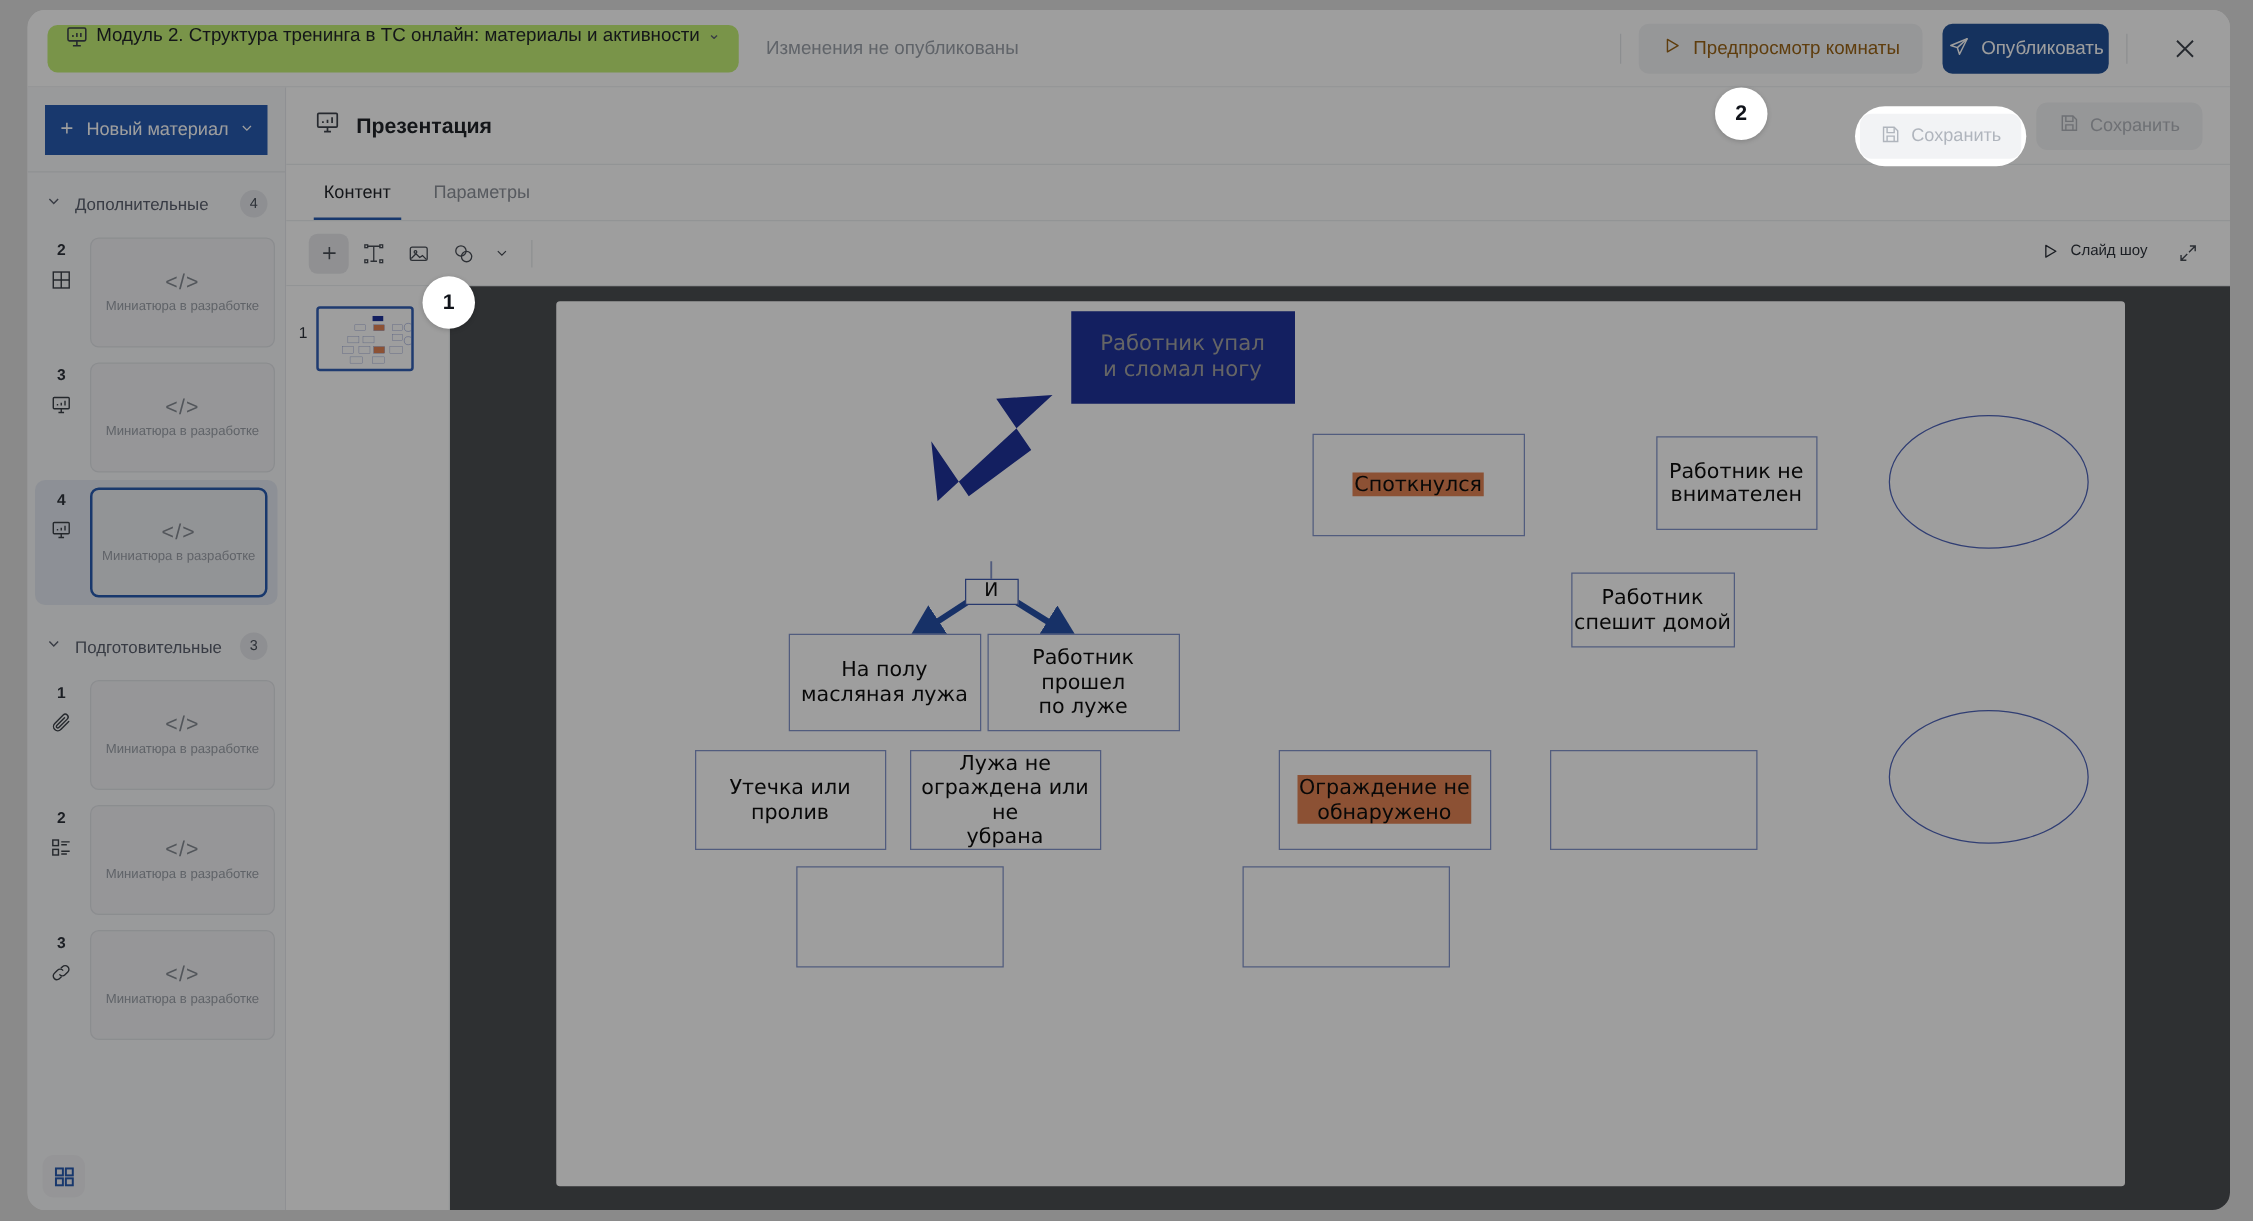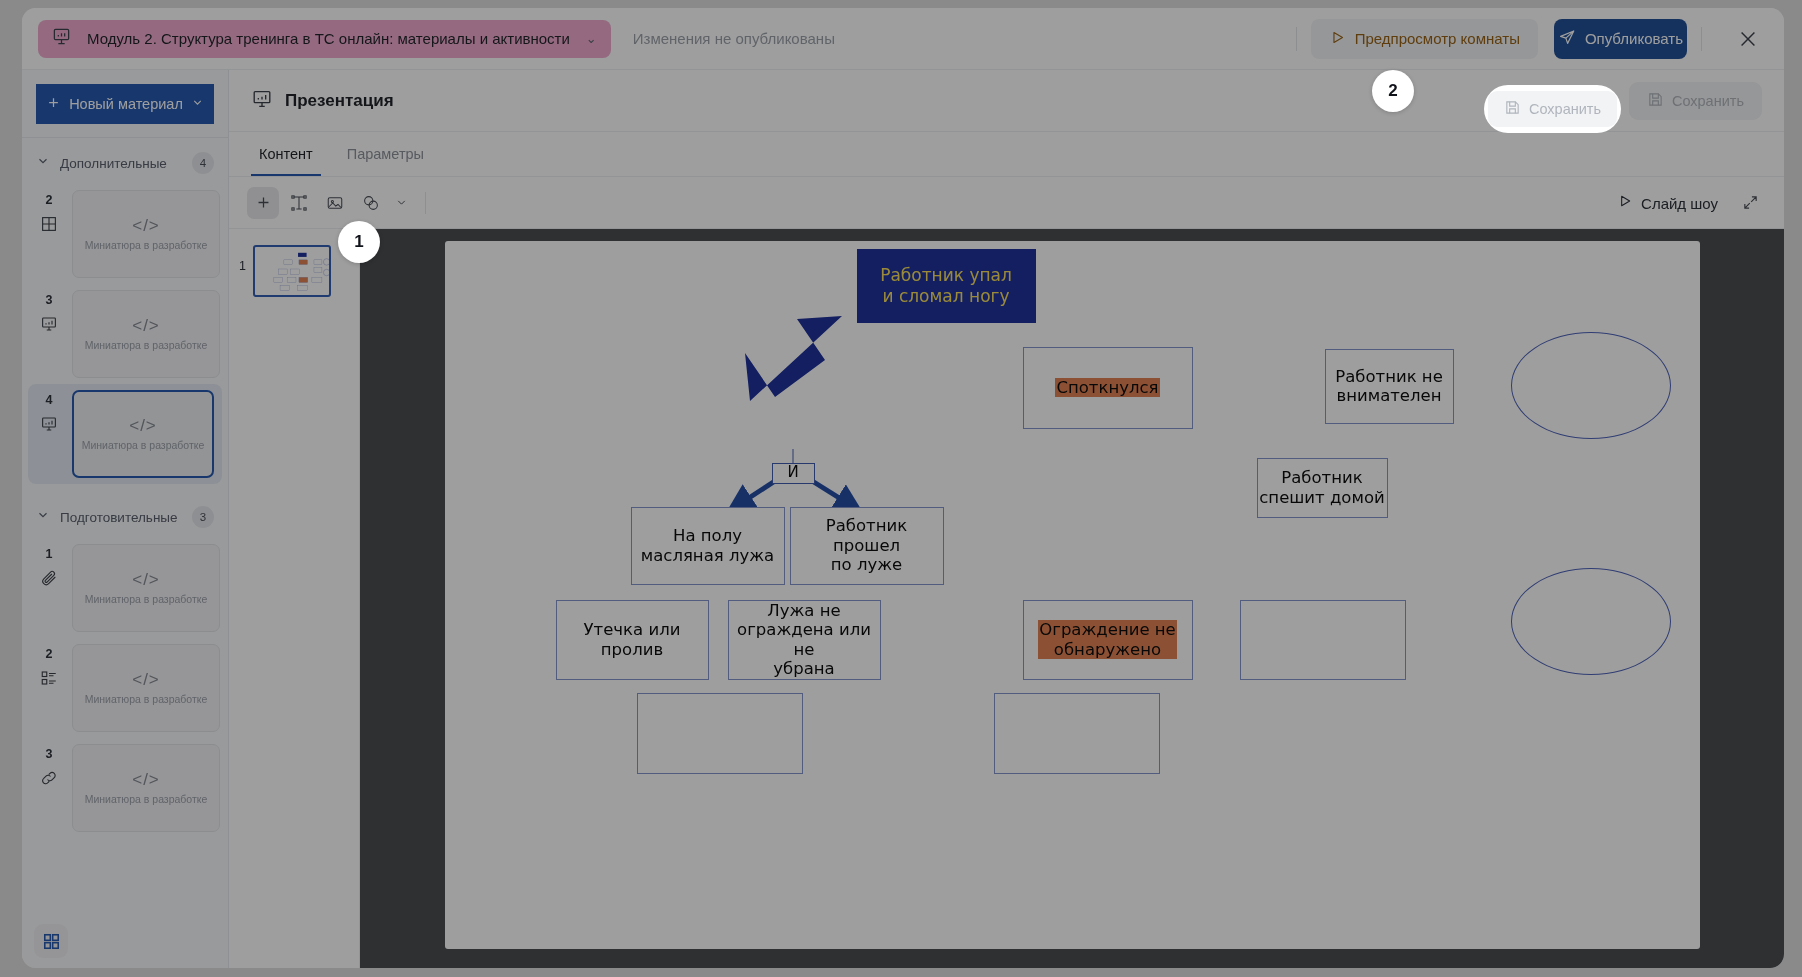--- a/index.html
+++ b/index.html
@@ -23,22 +23,22 @@
 
   
   .topbar {
     position: absolute; left: 0; top: 0; right: 0; height: 62px;
     background: #ffffff;
     display: flex; align-items: center;
     padding: 0 16px;
     border-bottom: 1px solid #eceef1;
   }
   .doc-chip {
-    display: flex; align-items: center; gap: 16px;
-    background: #f9a8d4;
+    display: flex; gap: 6px;
+    background: #bef264;
     border-radius: 8px;
     height: 38px;
     padding: 0 14px;
     cursor: pointer;
   }
   .doc-chip .title {
     font-size: 15px; color: #1f2329; white-space: nowrap;
   }
   .chev { color:#5c6470; font-size: 13px; line-height: 1; }
   .doc-status {
@@ -141,21 +141,21 @@
   }
   .tb-btn {
     width: 32px; height: 32px; border-radius: 7px;
     display: flex; align-items: center; justify-content: center;
     color: #474d57; cursor: pointer;
   }
   .tb-btn.sel { background: #e8e9ec; }
   .tb-sep { width: 1px; height: 22px; background: #e4e7ea; margin: 0 10px; }
   .tb-right { margin-left: auto; display: flex; align-items: center; gap: 16px; }
   .slideshow {
-    display: flex; align-items: flex-end; gap: 8px; font-size: 15px; color: #2c323c; cursor: pointer;
+    display: flex; align-items: flex-start; gap: 8px; font-size: 12px; color: #2c323c; cursor: pointer;
   }
 
   .editor { flex: 1; display: flex; min-height: 0; }
   .slide-list {
     width: 131px; flex: 0 0 131px; background: #ffffff; padding: 16px 10px;
     border-right: 1px solid #eceef1;
   }
   .slide-item { display: flex; align-items: flex-start; gap: 7px; }
   .slide-num { font-size: 12.5px; color: #2c323c; padding-top: 14px;}
   .slide-thumb {
@@ -173,21 +173,21 @@
   }
 
   
   .node {
     position: absolute; border: 1px solid #8094d4; background: #fff;
     display: flex; align-items: center; justify-content: center;
     text-align: center; color: #0d0d0d; font-size: 16.5px; line-height: 1.18;
     font-family: "DejaVu Sans", sans-serif;
   }
   .node.cause {
-    background: #1b31ac; border: none; color: #fde047; font-size: 17px;
+    background: #1b31ac; border: none; color: #a3a3a3; font-size: 17px;
   }
   .node.gate { font-size: 15px; border-color: #3c5cc0; }
   .hl { background: #f08048; padding: 0 1px; }
   .ellipse {
     position: absolute; border: 1px solid #4a63c8; border-radius: 50%;
   }
   svg.conn { position: absolute; left:0; top:0; width: 100%; height: 100%; pointer-events: none; overflow: visible;}
 
   
   .spot {
@@ -535,21 +535,21 @@
 
             <line x1="348" y1="208" x2="348" y2="224" stroke="#8094d4" stroke-width="1.5"></line>
           </svg>
 
           <div class="node cause" style="left:412px;top:8px;width:179px;height:74px;">
             <span style="white-space:pre-line;">Работник упал
 и сломал ногу</span>
           </div>
 
 
-          <div class="node" style="left:578px;top:106px;width:170px;height:82px;">
+          <div class="node" style="left:605px;top:106px;width:170px;height:82px;">
             <span class="hl" style="white-space:pre-line;">Споткнулся</span>
           </div>
 
           <div class="node" style="left:880px;top:108px;width:129px;height:75px;">
             <span style="white-space:pre-line;">Работник не
 внимателен</span>
           </div>
 
           <div class="ellipse" style="left:1066px;top:91px;width:160px;height:107px;"></div>
 

